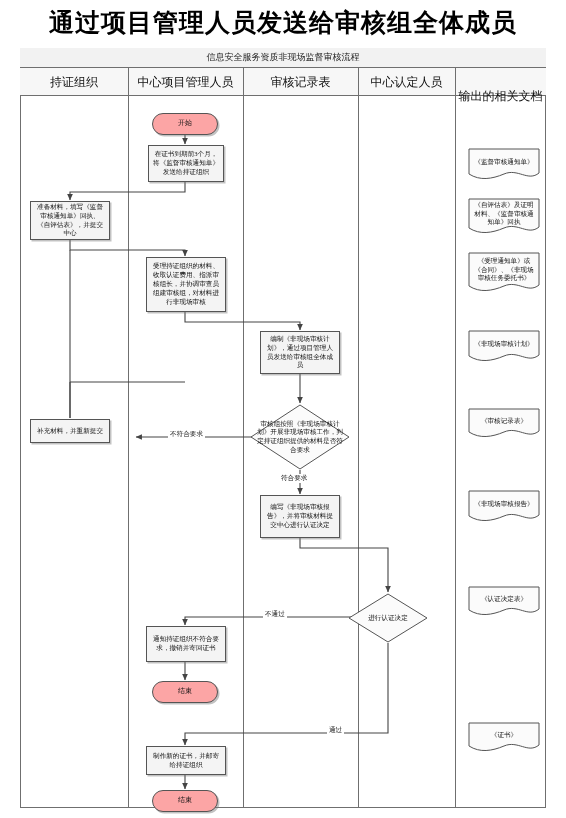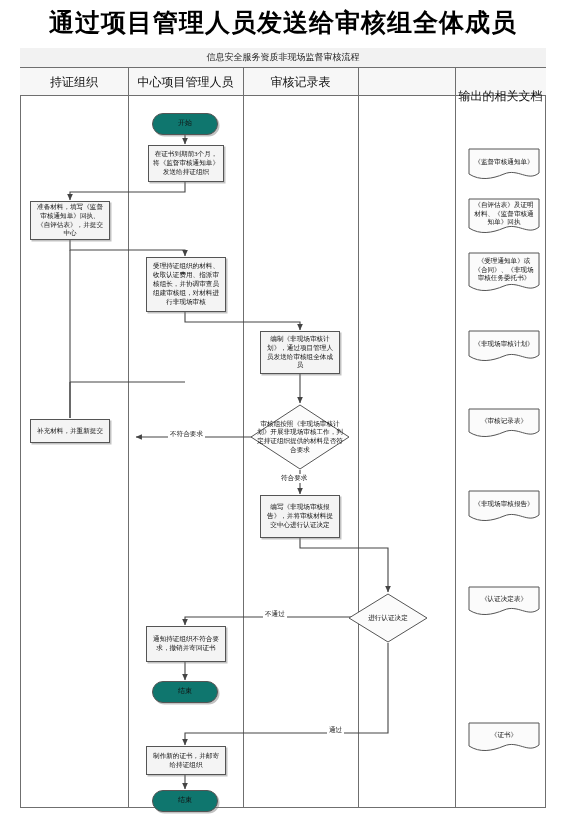--- a/index.html
+++ b/index.html
@@ -51,21 +51,21 @@
     text-align:center;color:#111;
     font-size:6.6px;line-height:1.35;
     padding:2px 3px;
   }
   .proc{
     background:#f4f4f4;
     border:1px solid #555;
     box-shadow:1.5px 1.5px 0 rgba(120,120,120,.45);
   }
   .term{
-    background:#0f766e;
+    background:#fca5a5;
     border:1px solid #555;
     border-radius:14px;
     box-shadow:1.5px 1.5px 0 rgba(120,120,120,.45);
     font-size:7px;
   }
   .diamond{
     background:transparent;border:none;box-shadow:none;
     padding:0;
   }
   .diamond .dtext{
@@ -99,20 +99,21 @@
   <div class="page-title">通过项目管理人员发送给审核组全体成员</div>
 
   <div class="table-frame"></div>
 
   <div class="table-caption">信息安全服务资质非现场监督审核流程</div>
 
   <div class="header-row">
     <div class="header-cell" style="left:0px;width:108px;">持证组织</div>
     <div class="header-cell" style="left:108px;width:115px;">中心项目管理人员</div>
     <div class="header-cell" style="left:223px;width:115px;">审核记录表</div>
+    <div class="header-cell" style="left:338px;width:97px;">中心认定人员</div>
     <div class="header-cell" style="left:435px;width:91px;margin-top:14px;">输出的相关文档</div>
   </div>
 
   <div class="col-sep" style="left:128px;"></div>
   <div class="col-sep" style="left:243px;"></div>
   <div class="col-sep" style="left:358px;"></div>
   <div class="col-sep" style="left:455px;"></div>
 
   <svg id="wires">
     <defs>

